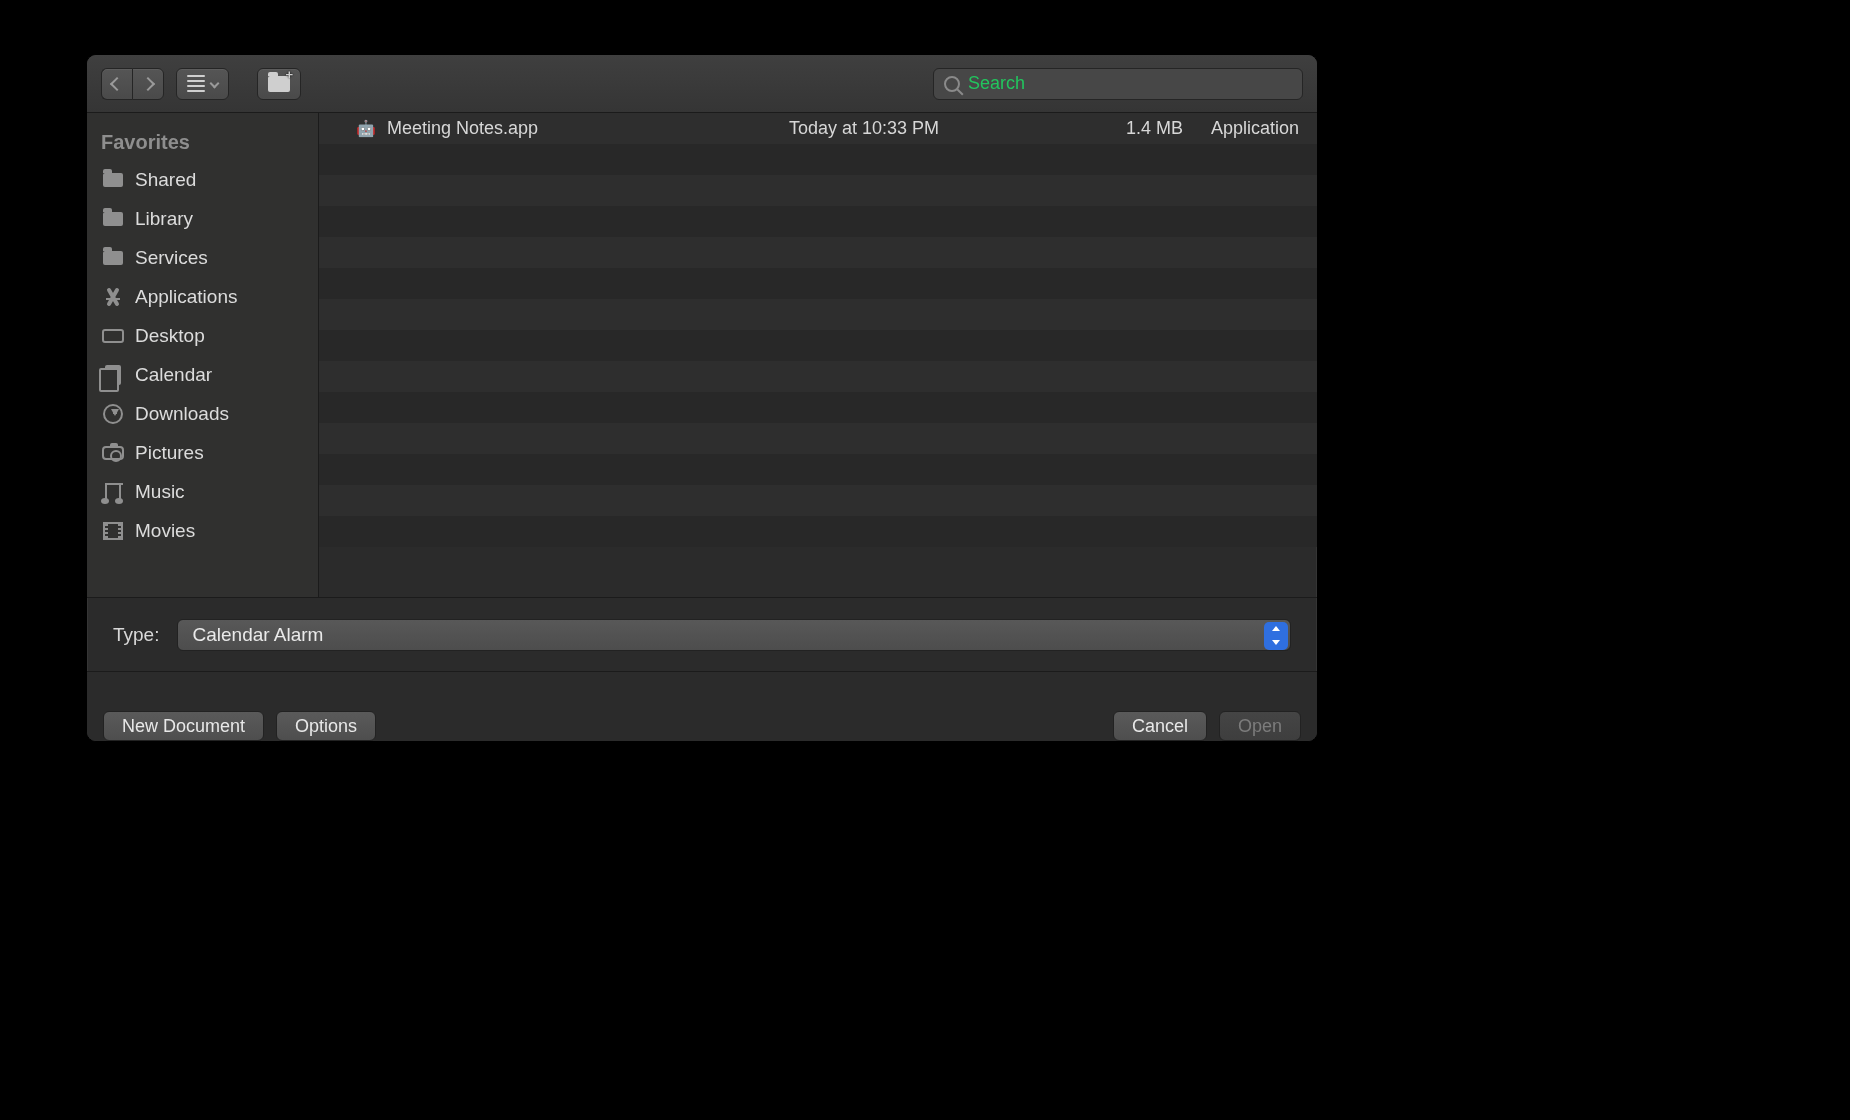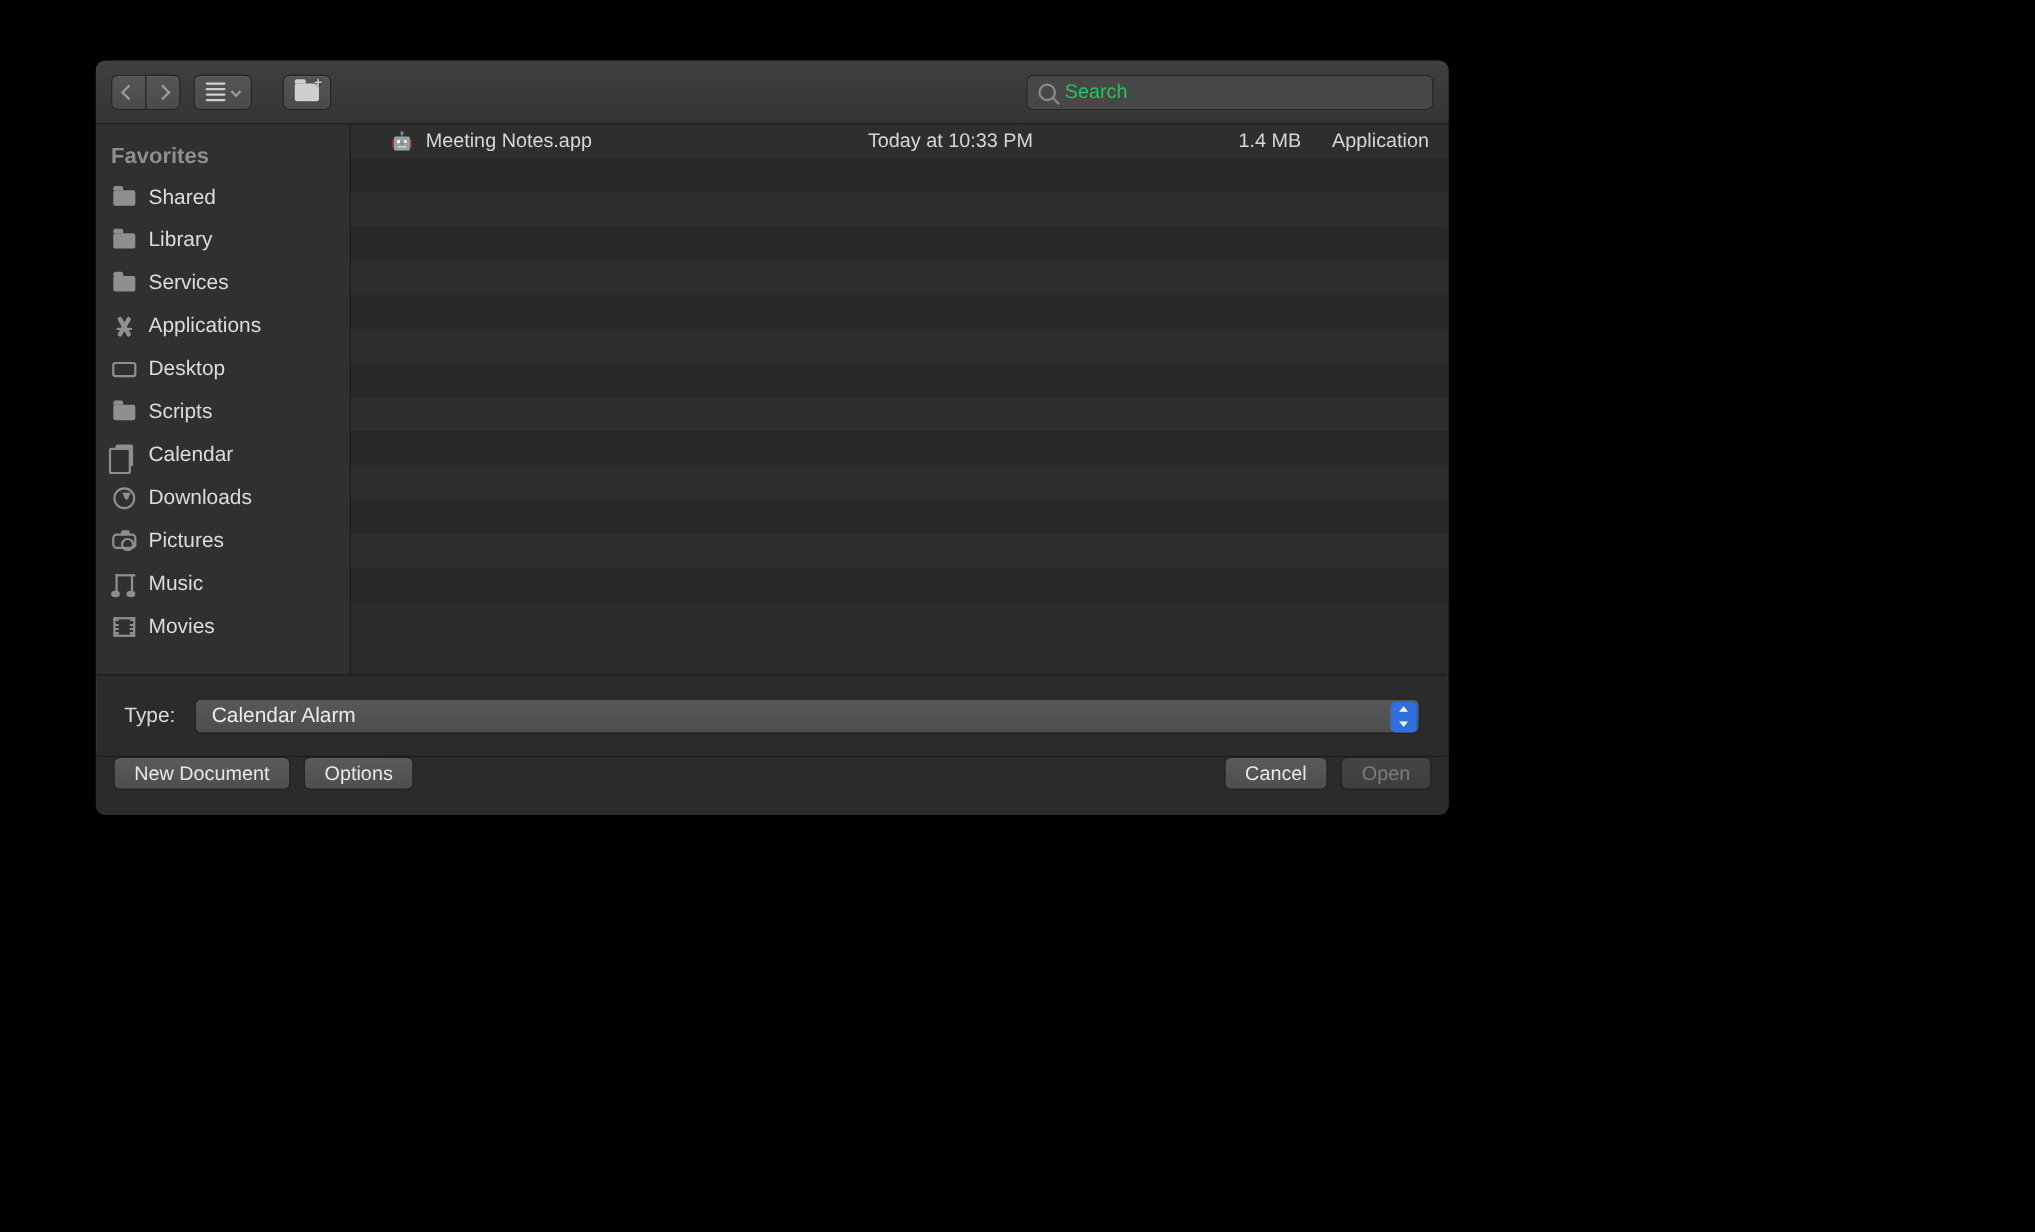--- a/index.html
+++ b/index.html
@@ -131,21 +131,21 @@
   
   .typebar{ height:74px; border-top:1px solid #1b1b1b; display:flex; align-items:center; padding:0 26px; gap:18px;}
   .typebar label{ color:#d8d8d8; font-size:19px;}
   .type-select{ flex:1; height:32px; background:linear-gradient(#585858,#4d4d4d); border:1px solid #222; border-radius:6px; color:#eaeaea; font-size:19px; display:flex; align-items:center; padding:0 36px 0 14px; position:relative;}
   .type-stepper{ position:absolute; right:2px; top:2px; width:24px; height:28px; background:#2f6fe0; border-radius:5px; display:flex; flex-direction:column;}
   .type-stepper::before,.type-stepper::after{content:"";margin:auto;width:0;height:0;border-left:4px solid transparent;border-right:4px solid transparent;}
   .type-stepper::before{border-bottom:5px solid #fff;}
   .type-stepper::after{border-top:5px solid #fff;}
 
   
-  .footer{ height:54px; border-top:1px solid #1b1b1b; background:#2b2b2b; display:flex; align-items:flex-start; padding:0 16px; gap:12px;}
+  .footer{ height:70px; border-top:1px solid #1b1b1b; background:#2b2b2b; display:flex; align-items:flex-end; padding:0 16px; gap:12px;}
   .footer .spacer{flex:1;}
   .btn{ height:30px; padding:0 18px; background:linear-gradient(#5a5a5a,#4e4e4e); border:1px solid #222; border-radius:6px; color:#e8e8e8; font-size:18px; display:inline-flex; align-items:center;}
   .btn.disabled{ color:#7c7c7c; background:linear-gradient(#454545,#3e3e3e);}
 </style>
 </head>
 <body>
 
 <div class="window">
 
   <div class="toolbar">
@@ -205,26 +205,20 @@
                 <span></span>
               </span>
             </span>
             <span>Applications</span>
           </div>
           <div class="sb-item">
             <span class="ic">
               <span class="ic-desktop"></span>
             </span>
             <span>Desktop</span>
-          </div>
-          <div class="sb-item">
-            <span class="ic">
-              <span class="ic-folder"></span>
-            </span>
-            <span>Scripts</span>
           </div>
           <div class="sb-item">
             <span class="ic">
               <span class="ic-doc"></span>
             </span>
             <span>Calendar</span>
           </div>
           <div class="sb-item">
             <span class="ic">
               <span class="ic-dl">

